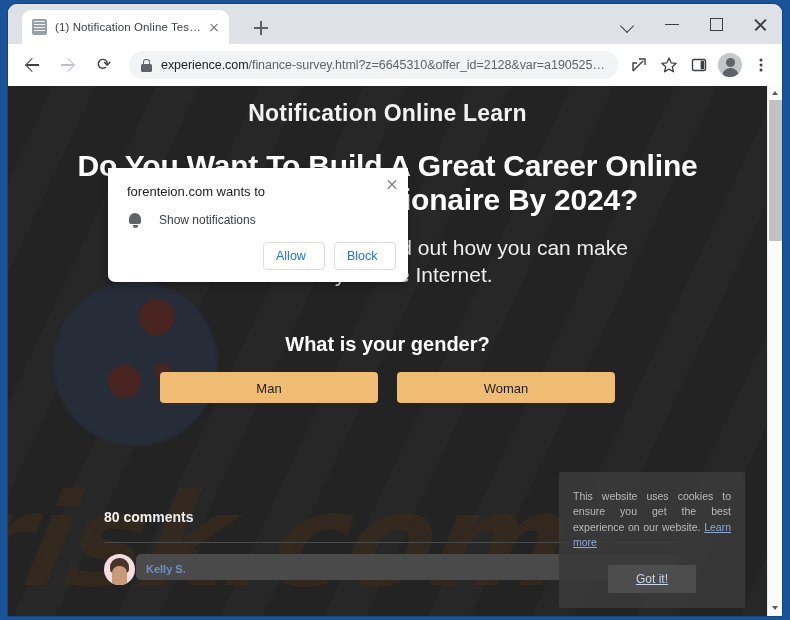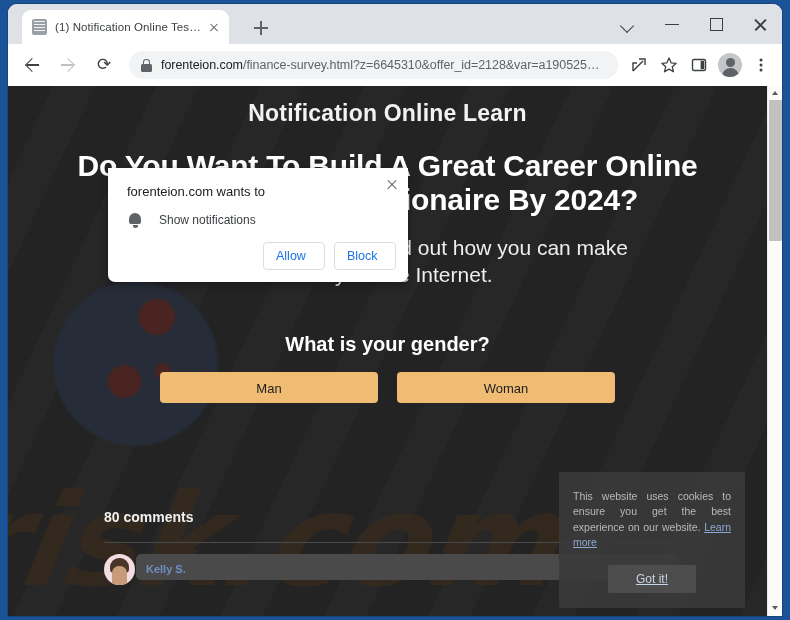--- a/index.html
+++ b/index.html
@@ -285,21 +285,21 @@
       </div>
     </div>
 
     <div id="toolbar">
       <div class="navbtn arrow-left"></div>
       <div class="navbtn arrow-right"></div>
       <div class="navbtn reload">⟳</div>
 
       <div id="omnibox">
         <span class="lock"></span>
-        <span id="url"><span class="host">forenteion.com</span><span>/finance-survey.html?z=6645310&amp;offer_id=2128&amp;var=a190525&amp;y...</span></span>
+        <span id="url"><span class="host">experience.com</span><span>/finance-survey.html?z=6645310&amp;offer_id=2128&amp;var=a190525&amp;y...</span></span>
       </div>
 
       <div class="tbicon tb-share">
         <svg width="18" height="18" viewBox="0 0 18 18">
           <path d="M3 15 V7 h4" fill="none" stroke="#3c4043" stroke-width="1.4"></path>
           <path d="M3 15 L13 5" fill="none" stroke="#3c4043" stroke-width="1.4"></path>
           <path d="M9 3 h6 v6" fill="none" stroke="#3c4043" stroke-width="1.4"></path>
         </svg>
       </div>
       <div class="tbicon tb-star">

